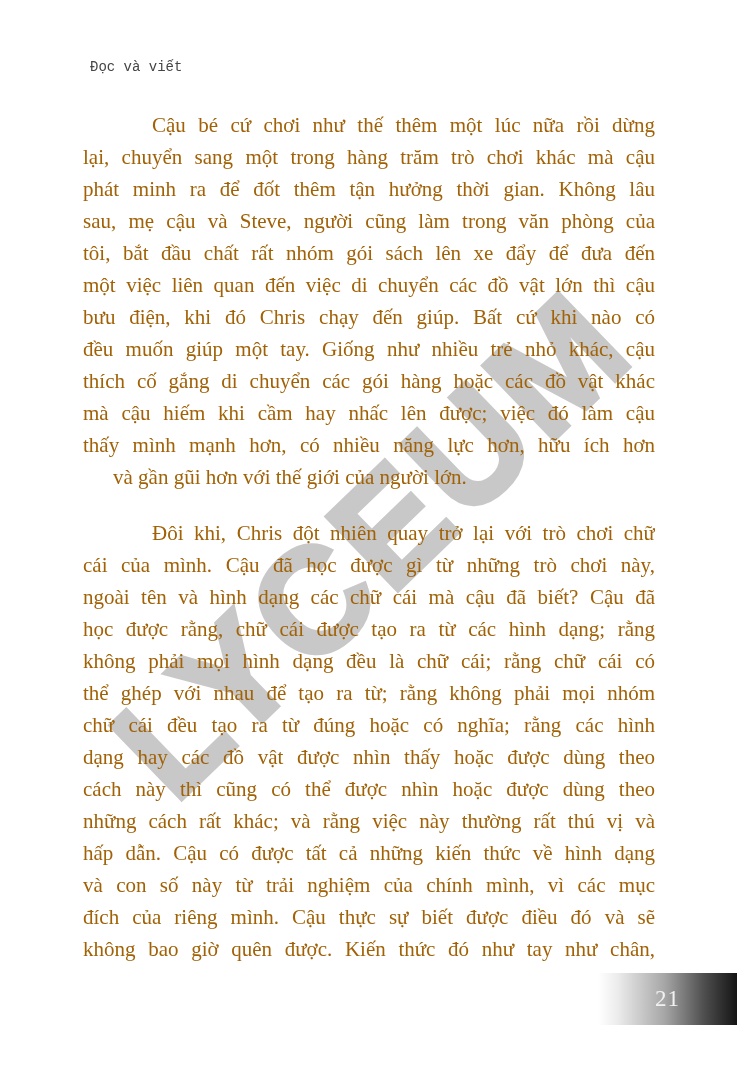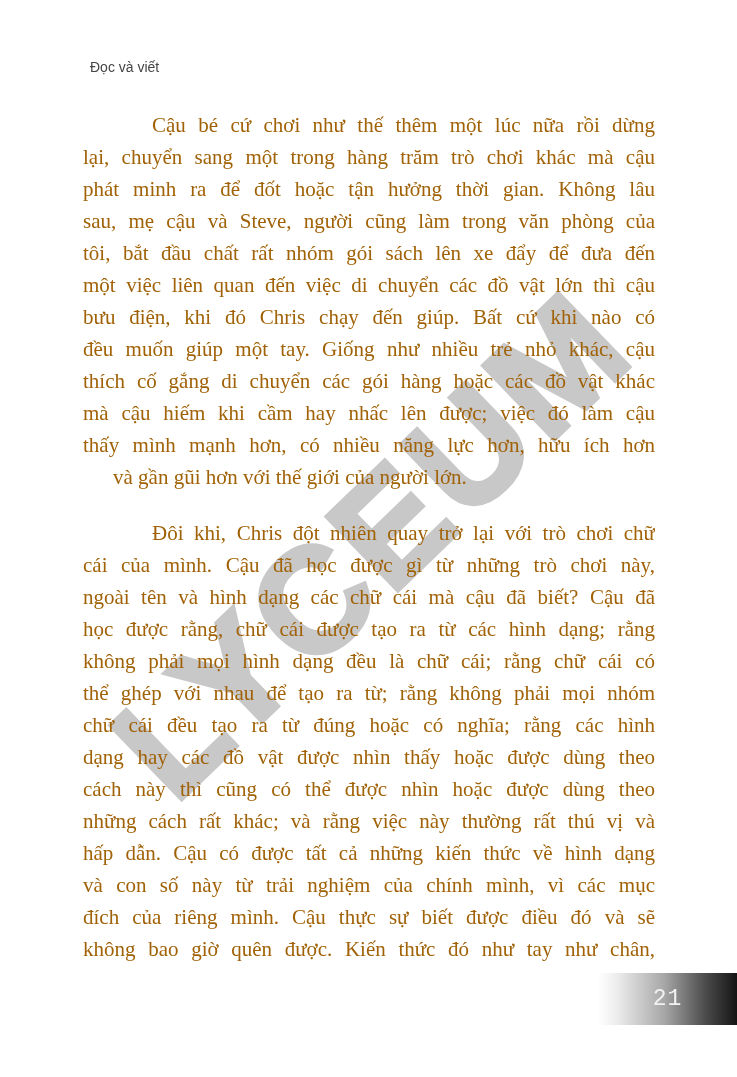--- a/index.html
+++ b/index.html
@@ -23,21 +23,21 @@
     color:#c8c8c8;
     -webkit-text-stroke:5px #c8c8c8;
     transform:rotate(-44deg);
     z-index:0;
     user-select:none;
     pointer-events:none;
   }
   .running-head{
     position:absolute;
     left:90px;top:59px;
-    font-family:Liberation Sans, sans-serif;
+    font-family:Liberation Mono, monospace;
     font-size:14px;
     color:#454545;
     z-index:2;
   }
   .text-block{
     position:absolute;
     left:83px;top:109px;
     width:572px;
     z-index:1;
     color:#a16207;
@@ -56,40 +56,40 @@
   .line.endline{text-align-last:left;margin-left:30px;}
   .pager{
     position:absolute;
     left:598px;top:973px;
     width:139px;height:52px;
     background:linear-gradient(90deg,#ffffff 0%,#ececec 14%,#a6a6a6 48%,#4f4f4f 76%,#141414 100%);
     display:flex;align-items:center;justify-content:center;
     z-index:2;
   }
   .pagenum{
-    font-family:Liberation Mono, monospace;
+    font-family:Liberation Serif, serif;
     font-size:23px;
     color:#f1f1f1;
     letter-spacing:1px;
   }
 </style>
 </head>
 <body>
 
 <div class="page">
 
   <div class="watermark">LYCEUM</div>
 
   <div class="running-head">Đọc và viết</div>
 
   <div class="text-block" id="text-block">
       <div class="para">
         <div class="line indent">Cậu bé cứ chơi như thế thêm một lúc nữa rồi dừng</div>
         <div class="line">lại, chuyển sang một trong hàng trăm trò chơi khác mà cậu</div>
-        <div class="line">phát minh ra để đốt hoặc tận hưởng thời gian. Không lâu</div>
+        <div class="line">phát minh ra để đốt thêm tận hưởng thời gian. Không lâu</div>
         <div class="line">sau, mẹ cậu và Steve, người cũng làm trong văn phòng của</div>
         <div class="line">tôi, bắt đầu chất rất nhóm gói sách lên xe đẩy để đưa đến</div>
         <div class="line">một việc liên quan đến việc di chuyển các đồ vật lớn thì cậu</div>
         <div class="line">bưu điện, khi đó Chris chạy đến giúp. Bất cứ khi nào có</div>
         <div class="line">đều muốn giúp một tay. Giống như nhiều trẻ nhỏ khác, cậu</div>
         <div class="line">thích cố gắng di chuyển các gói hàng hoặc các đồ vật khác</div>
         <div class="line">mà cậu hiếm khi cầm hay nhấc lên được; việc đó làm cậu</div>
         <div class="line">thấy mình mạnh hơn, có nhiều năng lực hơn, hữu ích hơn</div>
         <div class="line endline">và gần gũi hơn với thế giới của người lớn.</div>
       </div>

